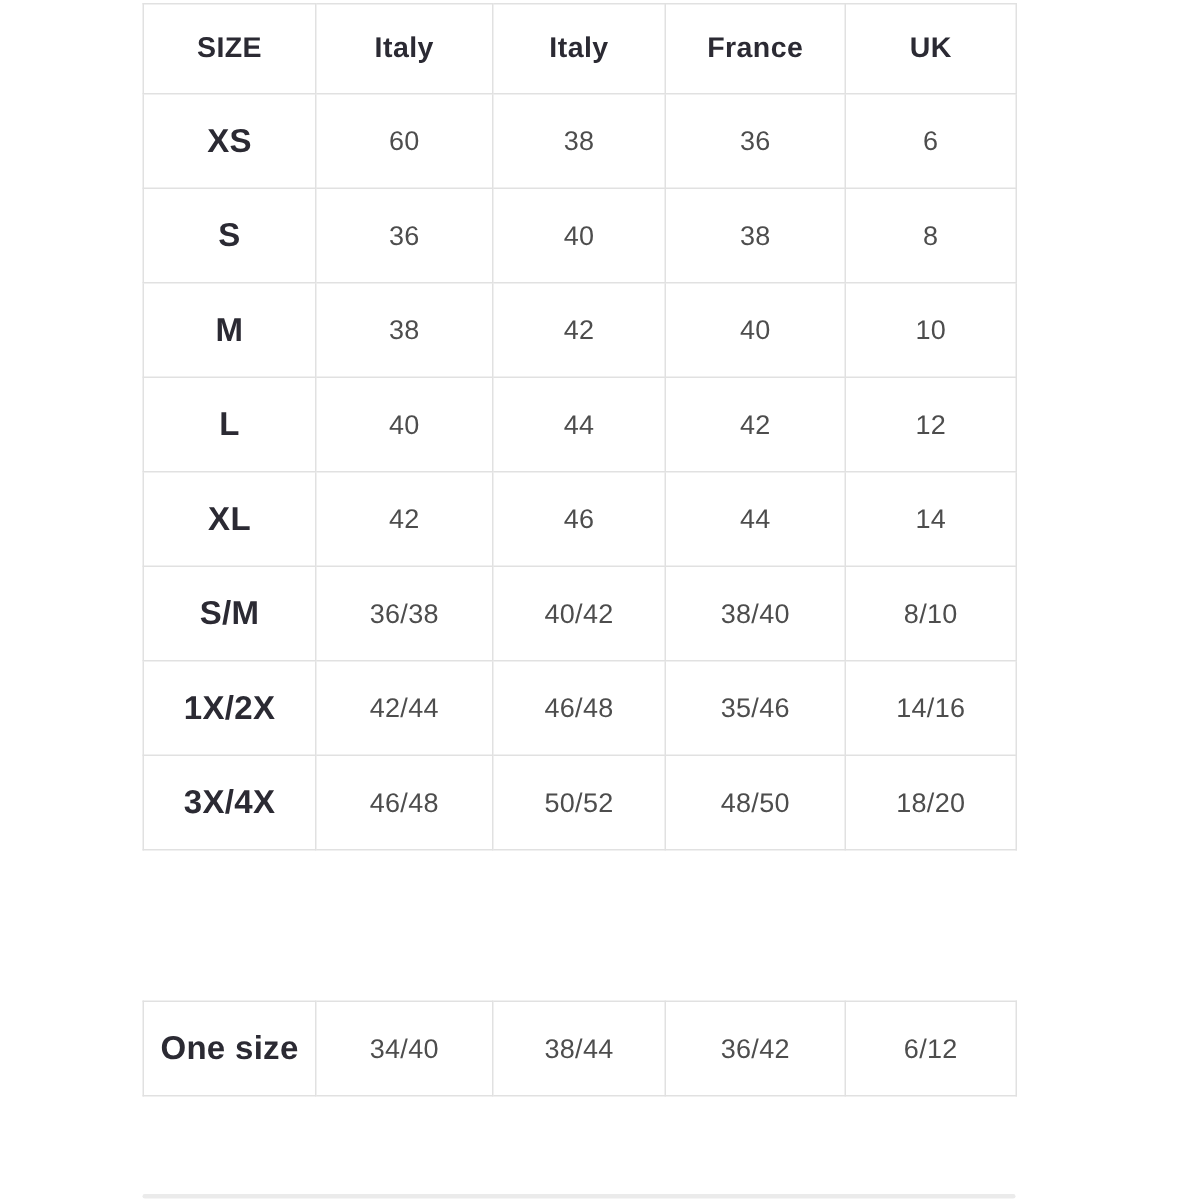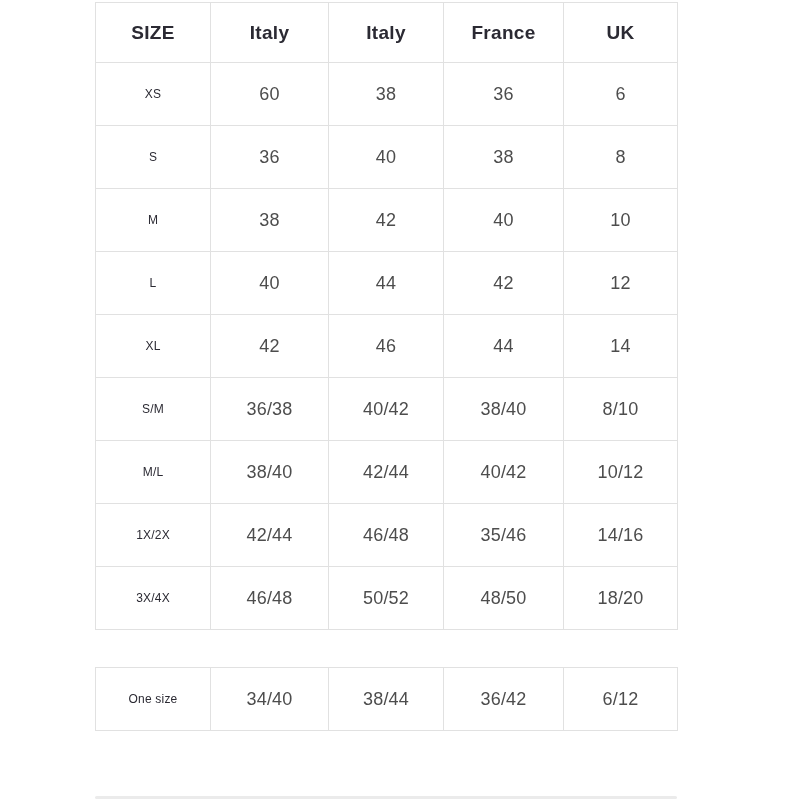--- a/index.html
+++ b/index.html
@@ -42,23 +42,23 @@
     letter-spacing: 0.3px;
   }
   td {
     height: 63px;
     font-size: 18px;
     font-weight: normal;
     color: #4d4d4d;
     letter-spacing: 0.2px;
   }
   td.row-label {
-    font-weight: normal;
+    font-weight: bold;
     color: #2b2a33;
-    font-size: 12px;
+    font-size: 22px;
     text-align: center;
   }
   .scroll-hint {
     position: absolute;
     left: 95px; top: 796px;
     width: 582px; height: 3px;
     background: #ebebeb;
     border-radius: 2px;
   }
 </style>
@@ -121,27 +121,20 @@
         <td>14</td>
       </tr>
       <tr>
         <td class="row-label">S/M</td>
         <td>36/38</td>
         <td>40/42</td>
         <td>38/40</td>
         <td>8/10</td>
       </tr>
       <tr>
-        <td class="row-label">M/L</td>
-        <td>38/40</td>
-        <td>42/44</td>
-        <td>40/42</td>
-        <td>10/12</td>
-      </tr>
-      <tr>
         <td class="row-label">1X/2X</td>
         <td>42/44</td>
         <td>46/48</td>
         <td>35/46</td>
         <td>14/16</td>
       </tr>
       <tr>
         <td class="row-label">3X/4X</td>
         <td>46/48</td>
         <td>50/52</td>

